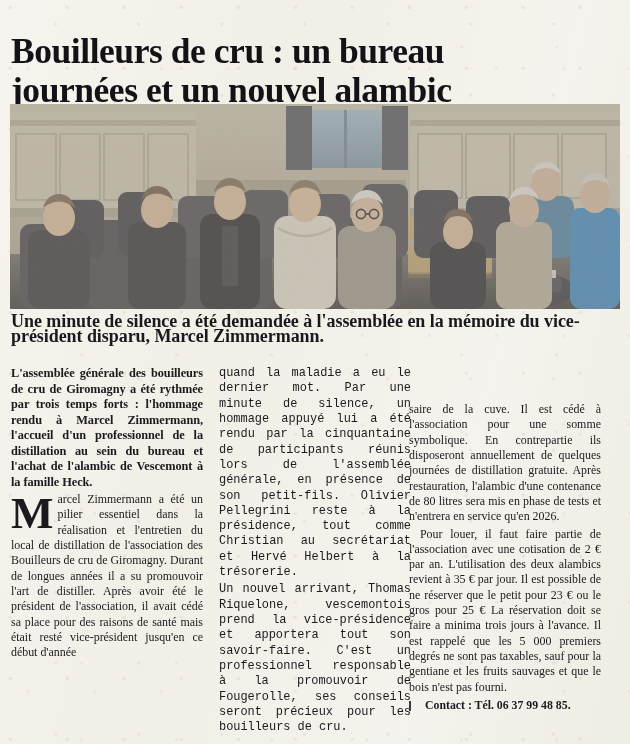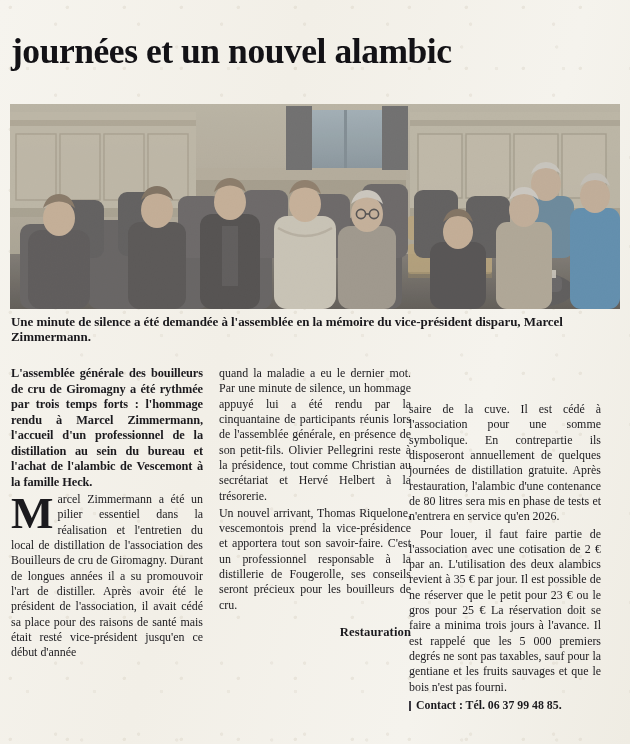--- a/index.html
+++ b/index.html
@@ -55,21 +55,21 @@
     background: #8e8d87;
   }
   .photo svg { display: block; width: 100%; height: 100%; }
 
   
   .caption {
     position: absolute;
     left: 11px;
     top: 314px;
     width: 600px;
-    font-size: 13px;
+    font-size: 18px;
     line-height: 15.4px;
     font-weight: 700;
     color: #1a191d;
     letter-spacing: -0.06px;
   }
 
   
   .cols {
     position: absolute;
     left: 11px;
@@ -84,21 +84,21 @@
     height: 378px;
     overflow: hidden;
     font-size: 11.95px;
     line-height: 15.32px;
     text-align: justify;
     text-justify: inter-word;
     hyphens: manual;
     color: #1b1a1e;
   }
   .col-1 { left: 0px; }
-  .col-2 { left: 208px; }
+  .col-2 { left: 208px; font-family: Liberation Mono, monospace; }
   .col-3 { left: 398px; margin-top: 36px; }
 
   .col p { margin: 0; }
 
   .lead {
     font-weight: 700;
     font-size: 12.35px;
     line-height: 15.5px;
     letter-spacing: -0.08px;
   }
@@ -130,37 +130,38 @@
   }
 
   .contact {
     margin-top: 3px !important;
     text-align: center;
     font-weight: 700;
     font-size: 11.8px;
     line-height: 15px;
     display: flex;
     align-items: flex-start;
-    gap: 5px;
+    gap: 14px;
   }
   .contact-tick {
     display: inline-block;
     width: 2px;
     height: 10px;
     background: #3c3a42;
     margin-top: 3px;
     flex: none;
   }
 </style>
 </head>
 <body>
 
 <div class="page">
 
   <h1 class="headline">
+    <span class="hl-line">Bouilleurs de cru : un bureau</span>
     <span class="hl-line">journées et un nouvel alambic</span>
   </h1>
 
   <figure class="photo" style="margin:0;">
     <svg viewBox="0 0 610 205" preserveAspectRatio="none">
       <defs>
         <linearGradient id="wallG" x1="0" y1="0" x2="0" y2="1">
           <stop offset="0" stop-color="#c3bdac"></stop>
           <stop offset="0.55" stop-color="#b4ae9d"></stop>
           <stop offset="1" stop-color="#9d9787"></stop>
@@ -313,21 +314,21 @@
 
   <div class="cols">
 
     <div class="col col-1">
       <p class="lead">L'assemblée générale des bouilleurs de cru de Giromagny a été rythmée par trois temps forts : l'hommage rendu à Marcel Zimmermann, l'accueil d'un professionnel de la distillation au sein du bureau et l'achat de l'alambic de Vescemont à la famille Heck.</p>
       <p class="body-par dropcap">Marcel Zimmermann a été un pilier essentiel dans la réalisation et l'entretien du local de distillation de l'association des Bouilleurs de cru de Giromagny. Durant de longues années il a su promouvoir l'art de distiller. Après avoir été le président de l'association, il avait cédé sa place pour des raisons de santé mais était resté vice-président jusqu'en ce début d'année</p>
     </div>
 
     <div class="col col-2">
       <p>quand la maladie a eu le dernier mot. Par une minute de silence, un hommage appuyé lui a été rendu par la cinquantaine de participants réunis lors de l'assemblée générale, en présence de son petit-fils. Olivier Pellegrini reste à la présidence, tout comme Christian au secrétariat et Hervé Helbert à la trésorerie.</p>
-      <p class="body-par">Un nouvel arrivant, Thomas Riquelone, vescemontois prend la vice-présidence et apportera tout son savoir-faire. C'est un professionnel responsable à la distillerie de Fougerolle, ses conseils seront précieux pour les bouilleurs de cru.</p>
+      <p class="body-par">Un nouvel arrivant, Thomas Riquelone, vescemontois prend la vice-présidence et apportera tout son savoir-faire. C'est un professionnel responsable à la promouvoir de Fougerolle, ses conseils seront précieux pour les bouilleurs de cru.</p>
       <p class="subhead">Restauration</p>
     </div>
 
     <div class="col col-3">
       <p>saire de la cuve. Il est cédé à l'association pour une somme symbolique. En contrepartie ils disposeront annuellement de quelques journées de distillation gratuite. Après restauration, l'alambic d'une contenance de 80 litres sera mis en phase de tests et n'entrera en service qu'en 2026.</p>
       <p class="body-par indent">Pour louer, il faut faire partie de l'association avec une cotisation de 2 € par an. L'utilisation des deux alambics revient à 35 € par jour. Il est possible de ne réserver que le petit pour 23 € ou le gros pour 25 € La réservation doit se faire a minima trois jours à l'avance. Il est rappelé que les 5 000 premiers degrés ne sont pas taxables, sauf pour la gentiane et les fruits sauvages et que le bois n'est pas fourni.</p>
       <p class="contact">
         <span class="contact-tick"></span>
         <span>Contact : Tél. 06 37 99 48 85.</span>
       </p>

